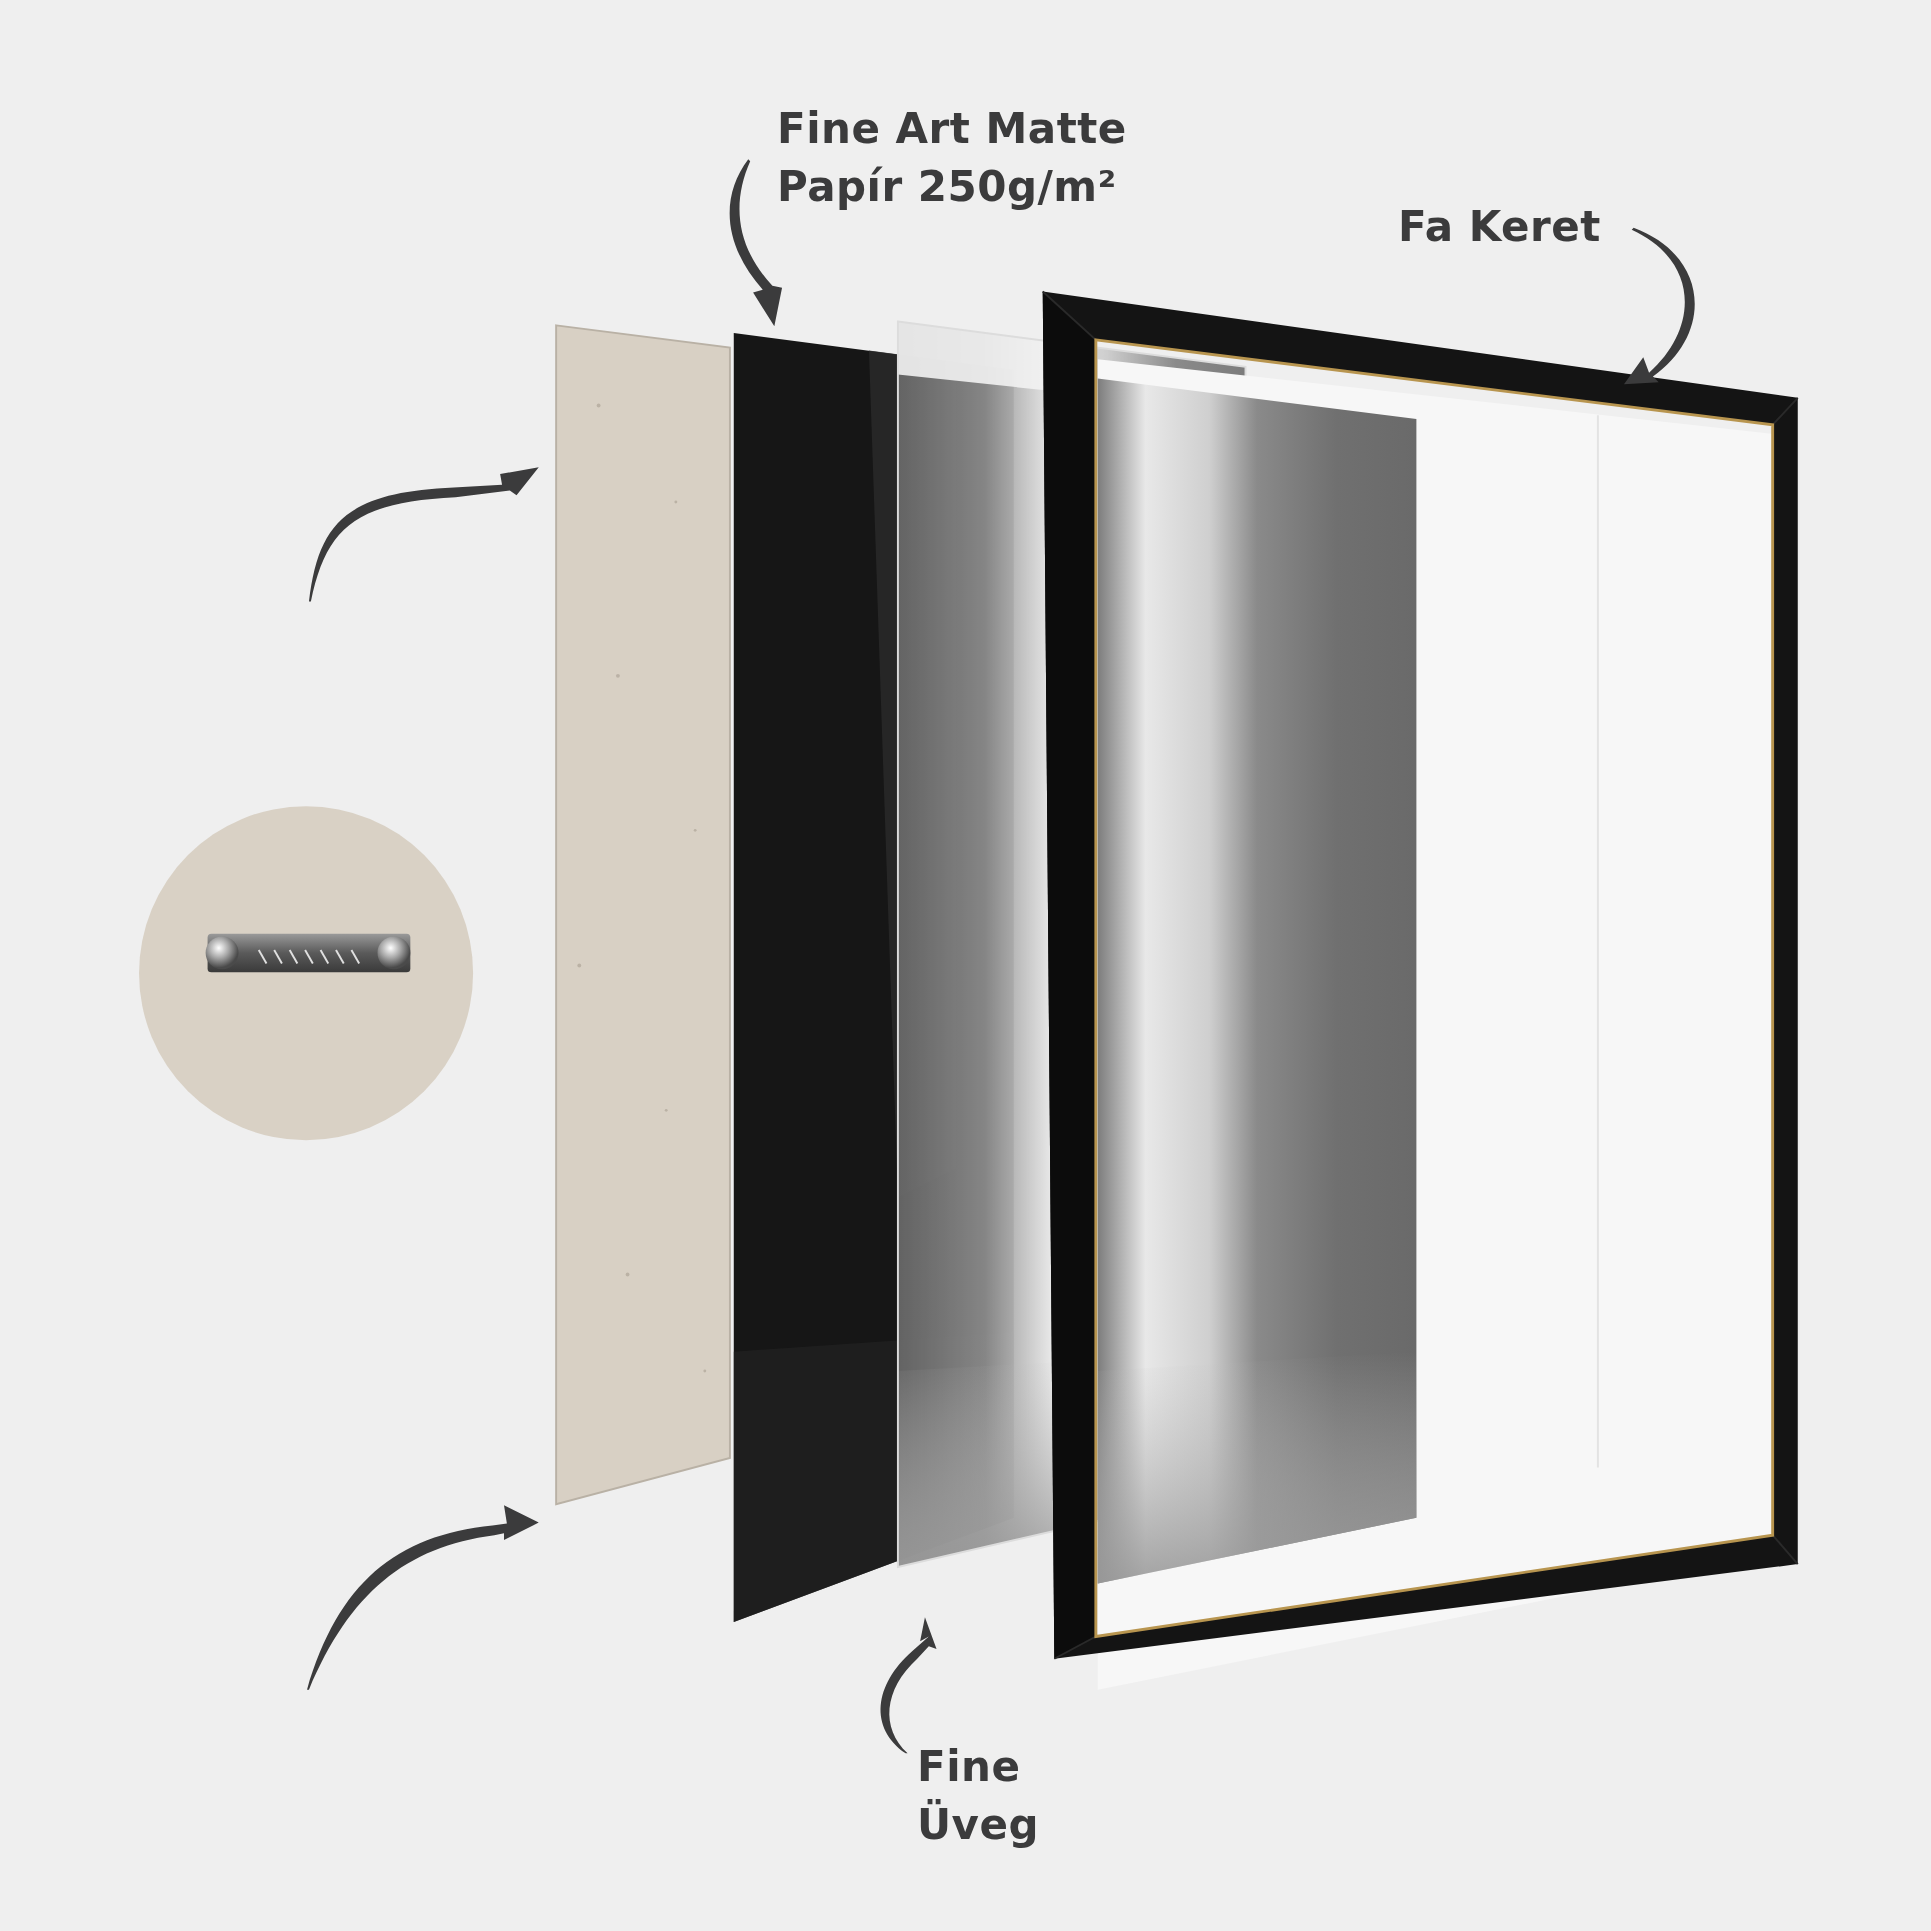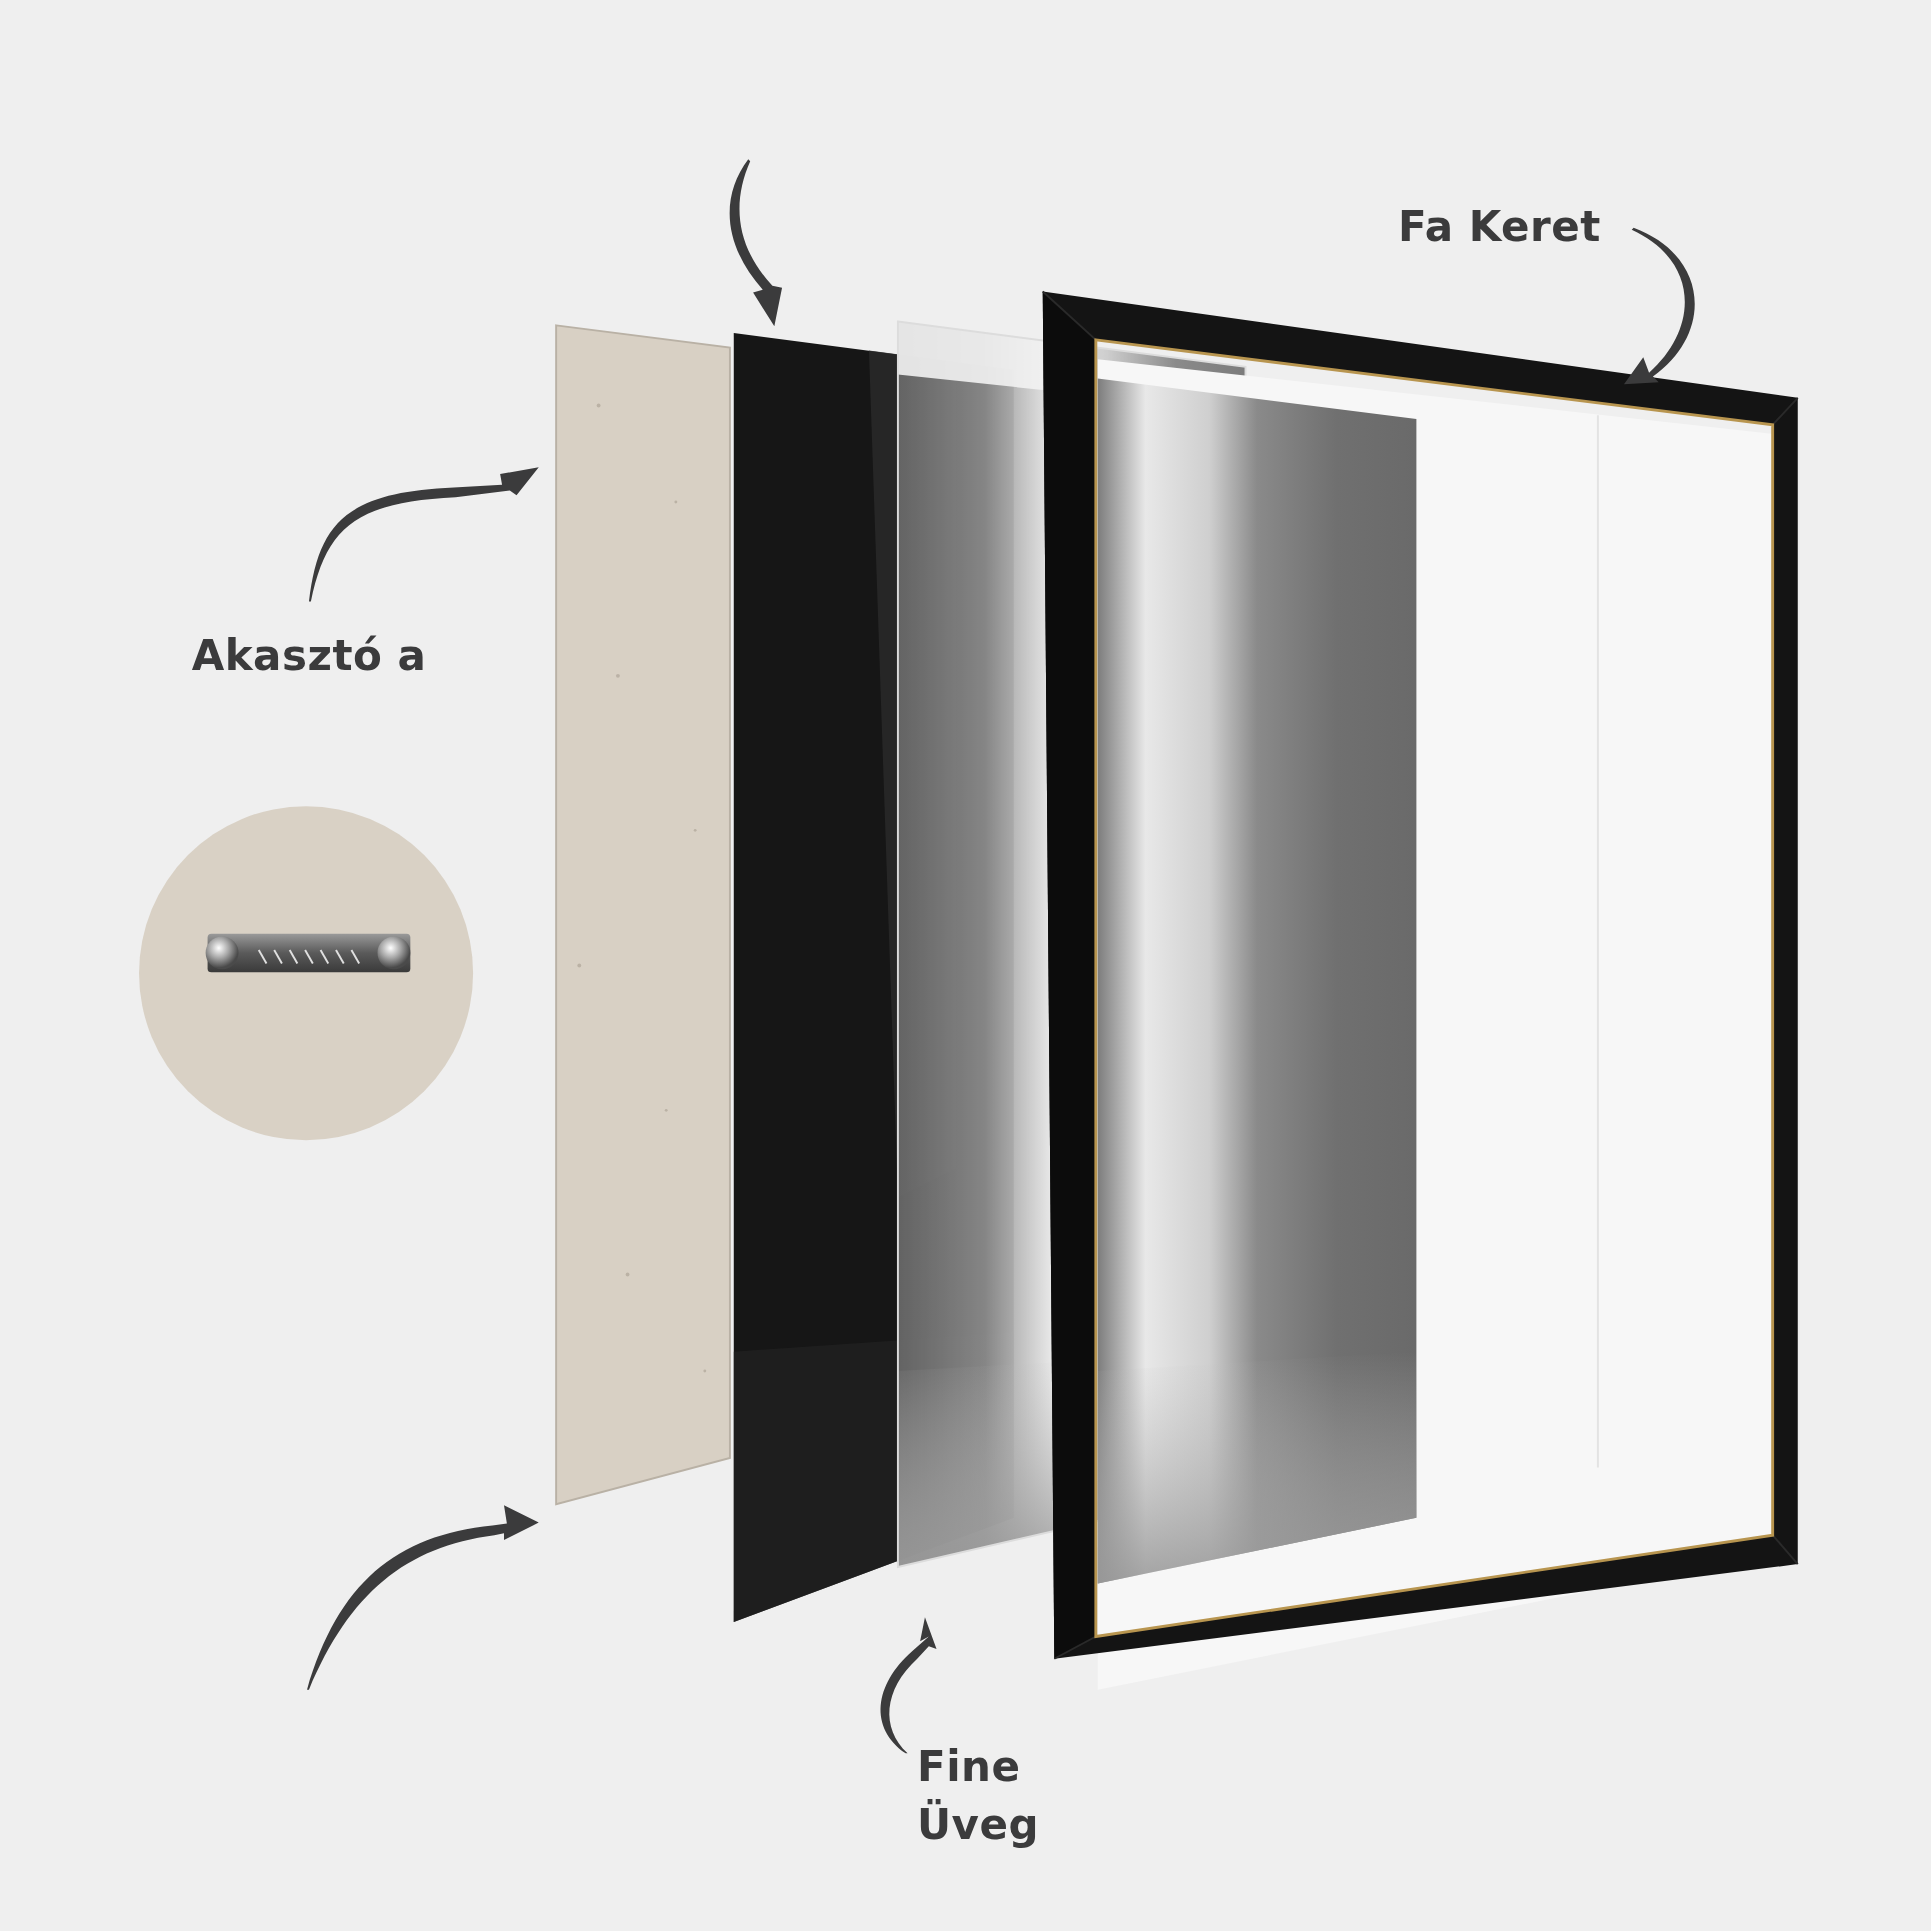--- a/index.html
+++ b/index.html
@@ -139,27 +139,30 @@
           <line x1="300" y1="984" x2="308" y2="998"></line>
           <line x1="316" y1="984" x2="324" y2="998"></line>
           <line x1="332" y1="984" x2="340" y2="998"></line>
           <line x1="348" y1="984" x2="356" y2="998"></line>
           <line x1="364" y1="984" x2="372" y2="998"></line>
         </g>
       </g>
     </g>
   </svg>
 
+  <div id="lbl-paper" class="label left">
+    <span class="line">Fine Art Matte</span>
+    <span class="line">Papír 250g/m²</span>
+  </div>
 
   <div id="lbl-frame" class="label left">
     <span class="line">Fa Keret</span>
   </div>
 
   <div id="lbl-hanger" class="label center">
-    <span class="line">Akasztó a</span>
   </div>
 
   <div id="lbl-backing" class="label center">
   </div>
 
   <div id="lbl-acrylic" class="label left">
     <span class="line">Fine</span>
     <span class="line">Üveg</span>
   </div>
 </div>

